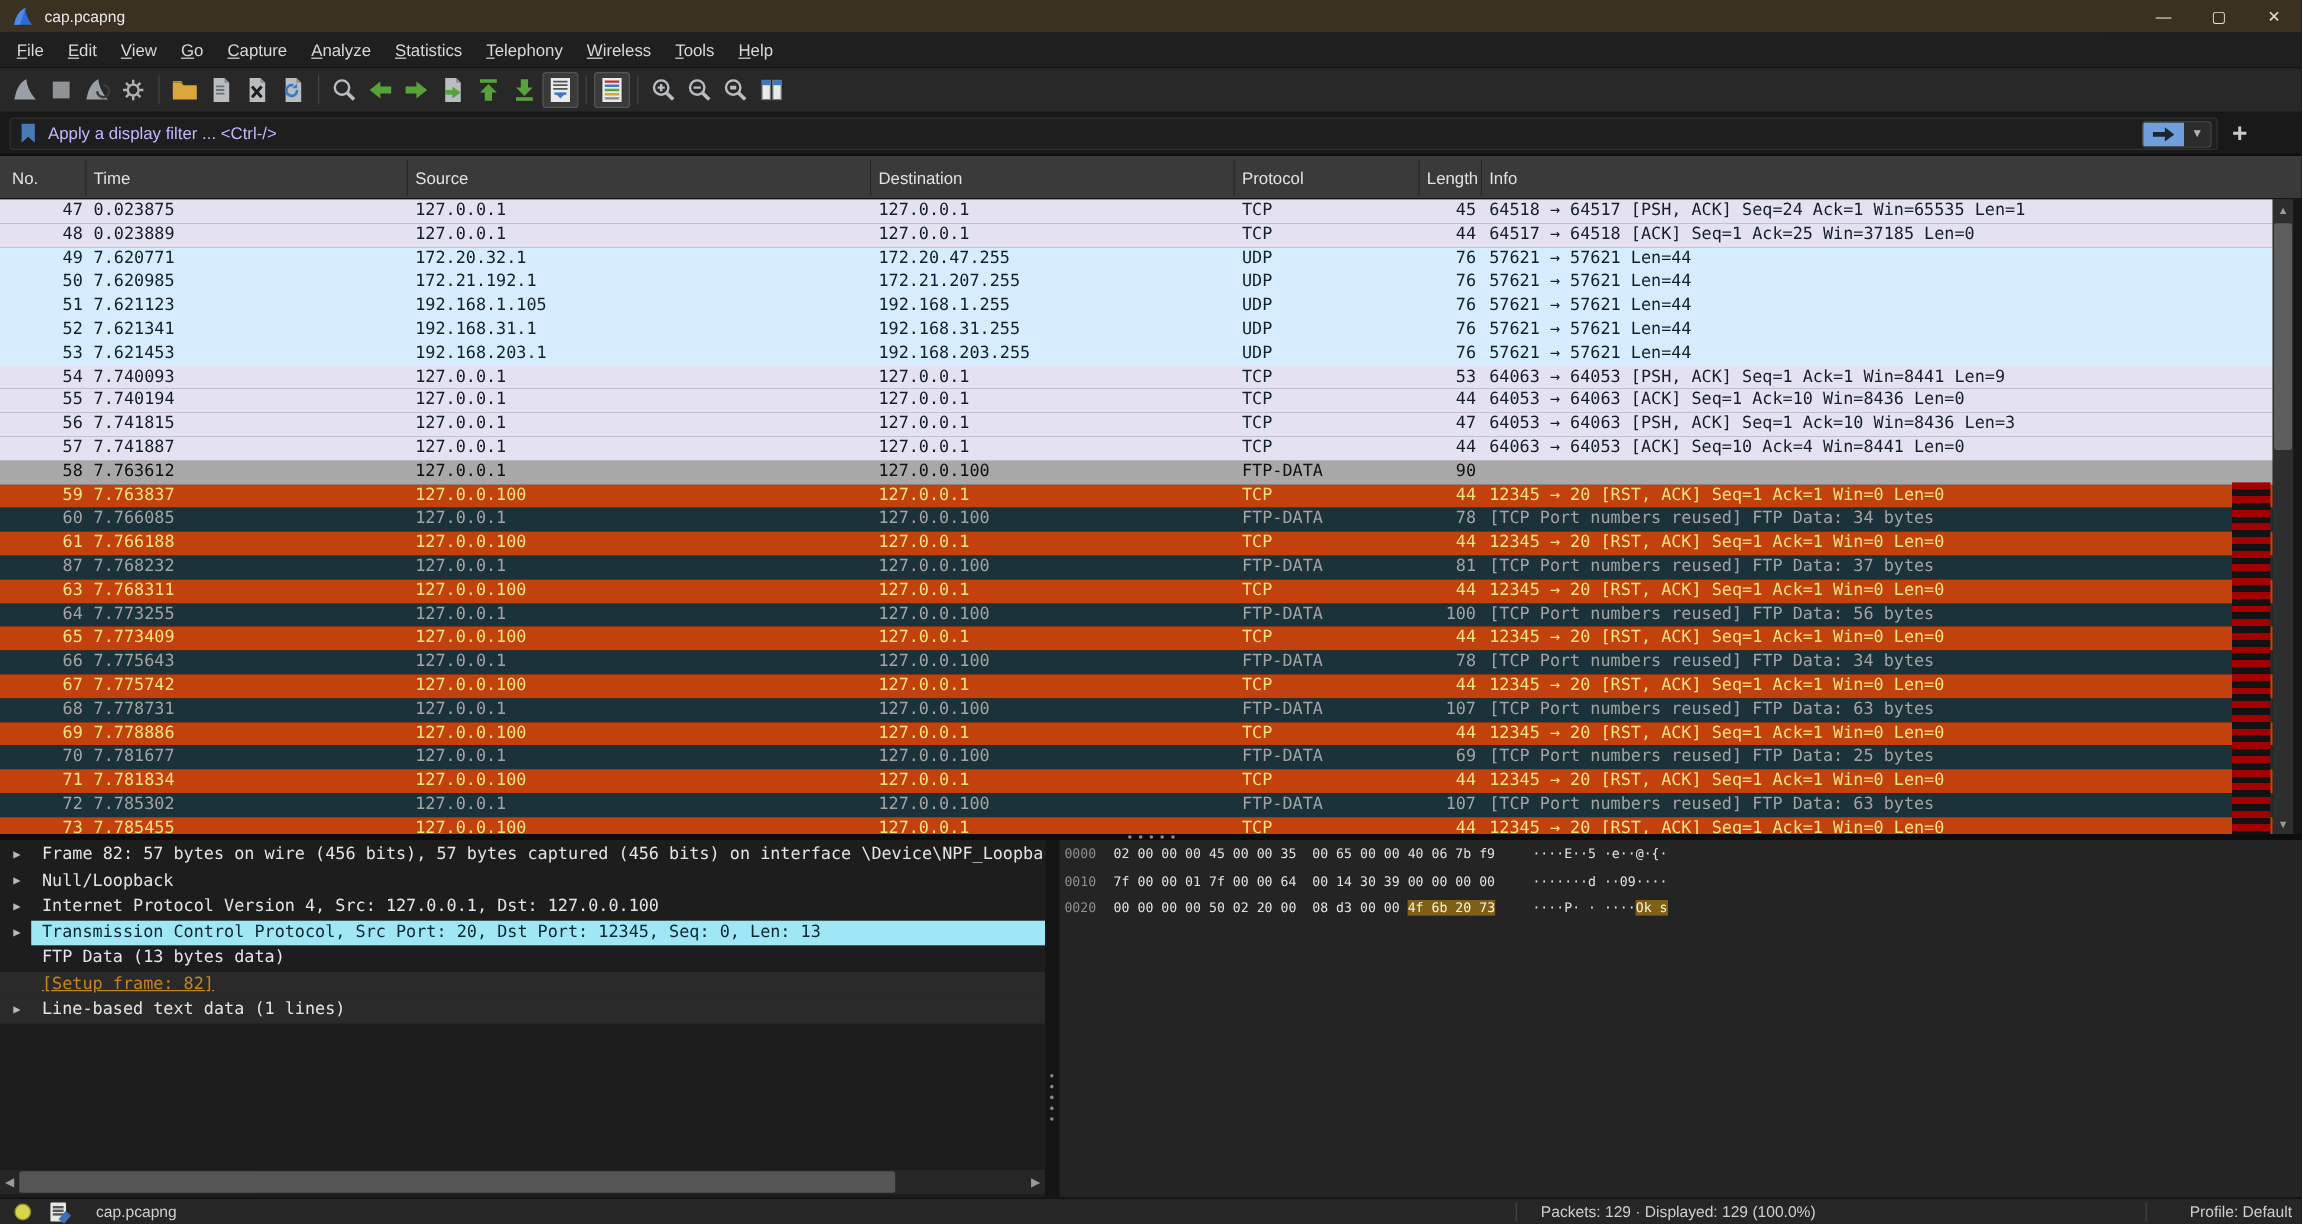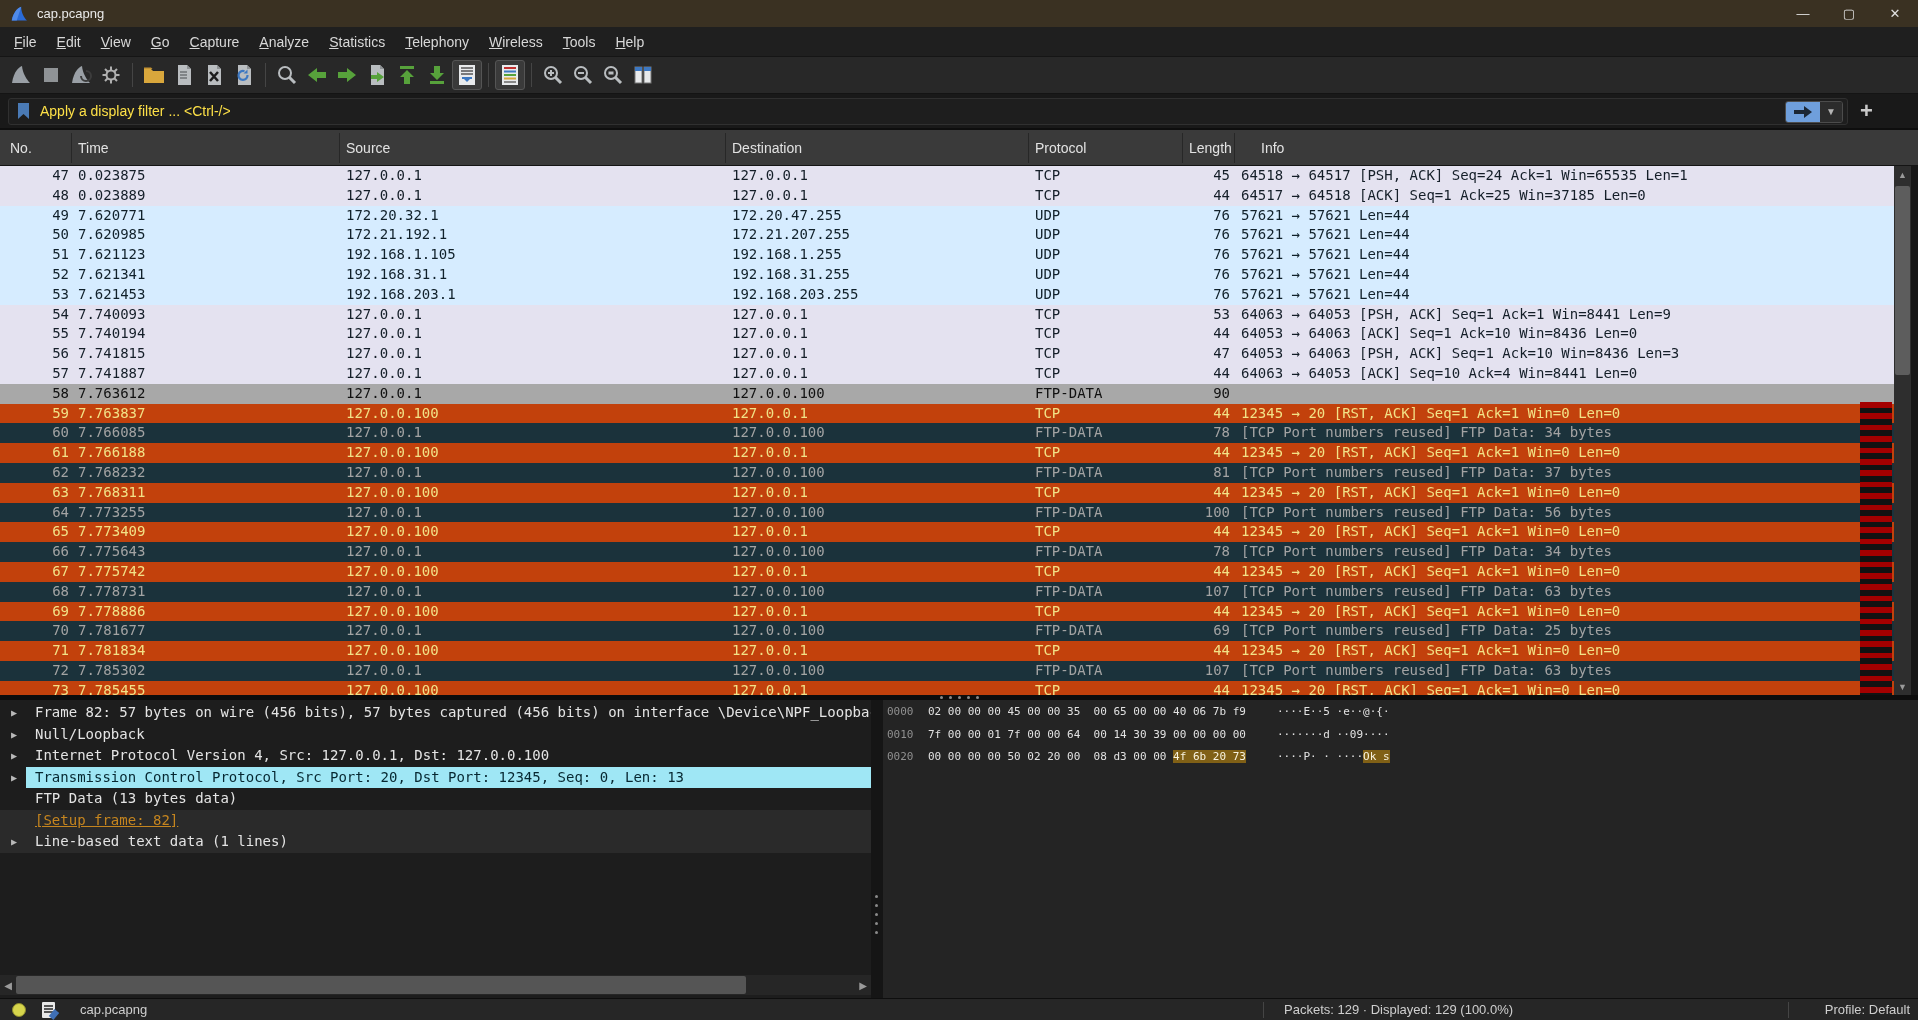--- a/index.html
+++ b/index.html
@@ -28,21 +28,21 @@
   .tbi svg { width:24px; height:24px; }
   .tbi.pressed { background:#3a3a3a; border:1px solid #555; }
   .tb-sep { width:1px; height:24px; background:#454545; margin:0 6px; }
 
   
   #filterbar { position:absolute; left:0; top:94px; width:1918px; height:36px; background:#191919;
                display:flex; align-items:center; padding:0 8px; border-bottom:2px solid #0e0e0e; }
   #filter-input { flex:0 0 auto; width:1840px; height:27px; background:#1e1e1e; border:1px solid #303030;
                   border-radius:3px; display:flex; align-items:center; position:relative; }
   #bookmark { width:13px; height:17px; margin:0 10px 0 8px; }
-  #filter-placeholder { color:#fde047; font-size:14px; }
+  #filter-placeholder { color:#c4b5fd; font-size:14px; }
   #filter-btns { position:absolute; right:4px; top:2px; display:flex; border:1px solid #4c4c4c; border-radius:3px; overflow:hidden; }
   #apply-btn { width:34px; height:20px; background:#6f9fdc; display:flex; align-items:center; justify-content:center; }
   #apply-chevron { width:22px; height:20px; background:#2c2c2c; color:#b5b5b5; font-size:10px;
                    display:flex; align-items:center; justify-content:center; }
   #add-filter-btn { margin-left:12px; color:#c9c9c9; font-size:22px; line-height:22px; font-weight:bold; }
 
   
   #plist-header { position:absolute; left:0; top:130px; width:1918px; height:36px; background:#3a3a3a;
                   border-bottom:1px solid #141414; color:#e2e2e2; font-size:14px; }
   .hcol { position:absolute; top:0; height:36px; line-height:36px; overflow:hidden; white-space:nowrap; }
@@ -319,21 +319,21 @@
       <div class="hcol" style="left: 78px;">Time</div>
       <div class="hsep" style="left: 71px;"></div>
       <div class="hcol" style="left: 346px;">Source</div>
       <div class="hsep" style="left: 339px;"></div>
       <div class="hcol" style="left: 732px;">Destination</div>
       <div class="hsep" style="left: 725px;"></div>
       <div class="hcol" style="left: 1035px;">Protocol</div>
       <div class="hsep" style="left: 1028px;"></div>
       <div class="hcol" style="left: 1189px;">Length</div>
       <div class="hsep" style="left: 1182px;"></div>
-      <div class="hcol" style="left: 1241px; margin-left: 20px;">Info</div>
+      <div class="hcol" style="left: 1241px;">Info</div>
       <div class="hsep" style="left: 1234px;"></div>
     </div>
 
   <div id="plist-rows">
       <div class="prow r-tcp">
         <span class="c-no">47</span>
         <span class="c-time">0.023875</span>
         <span class="c-src">127.0.0.1</span>
         <span class="c-dst">127.0.0.1</span>
         <span class="c-pro">TCP</span>
@@ -459,21 +459,21 @@
       <div class="prow r-rst">
         <span class="c-no">61</span>
         <span class="c-time">7.766188</span>
         <span class="c-src">127.0.0.100</span>
         <span class="c-dst">127.0.0.1</span>
         <span class="c-pro">TCP</span>
         <span class="c-len">44</span>
         <span class="c-info">12345 → 20 [RST, ACK] Seq=1 Ack=1 Win=0 Len=0</span>
       </div>
       <div class="prow r-bad">
-        <span class="c-no">62</span>
+        <span class="c-no">87</span>
         <span class="c-time">7.768232</span>
         <span class="c-src">127.0.0.1</span>
         <span class="c-dst">127.0.0.100</span>
         <span class="c-pro">FTP-DATA</span>
         <span class="c-len">81</span>
         <span class="c-info">[TCP Port numbers reused] FTP Data: 37 bytes</span>
       </div>
       <div class="prow r-rst">
         <span class="c-no">63</span>
         <span class="c-time">7.768311</span>

